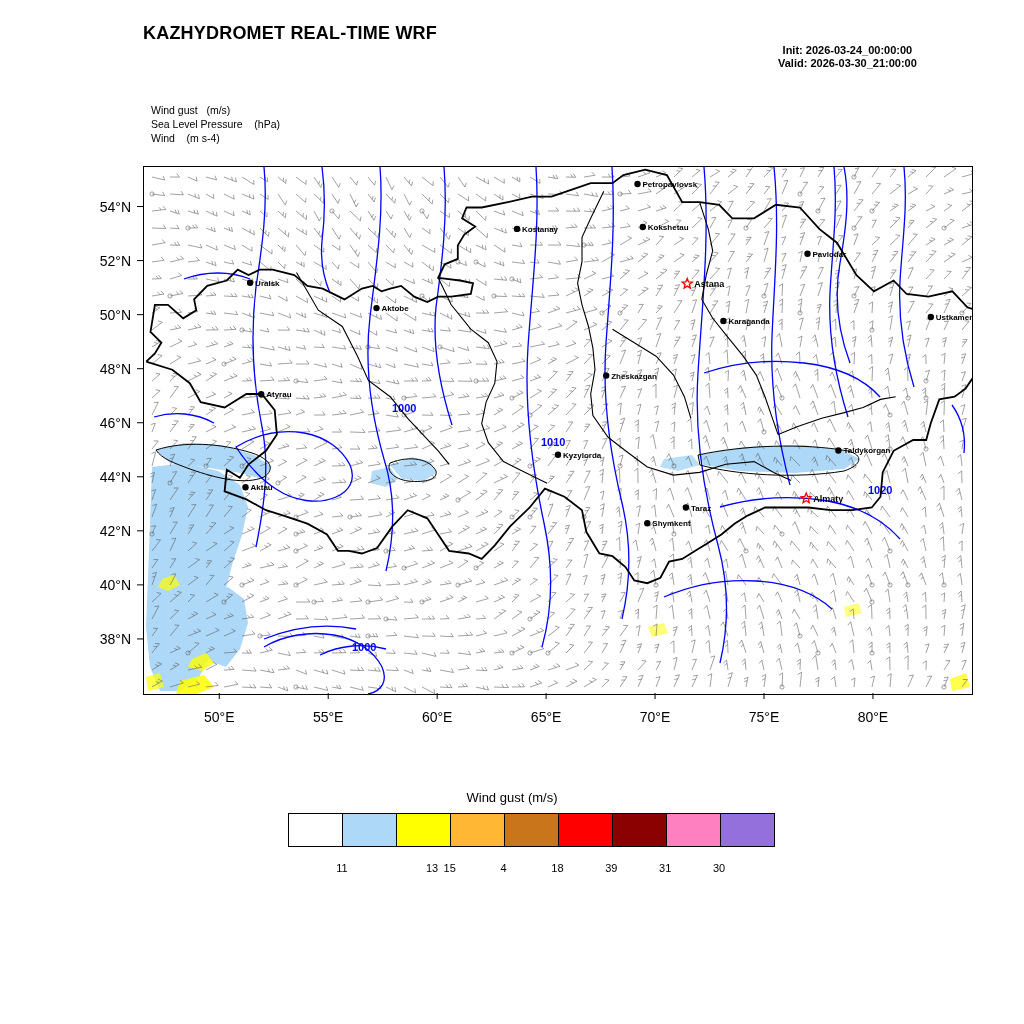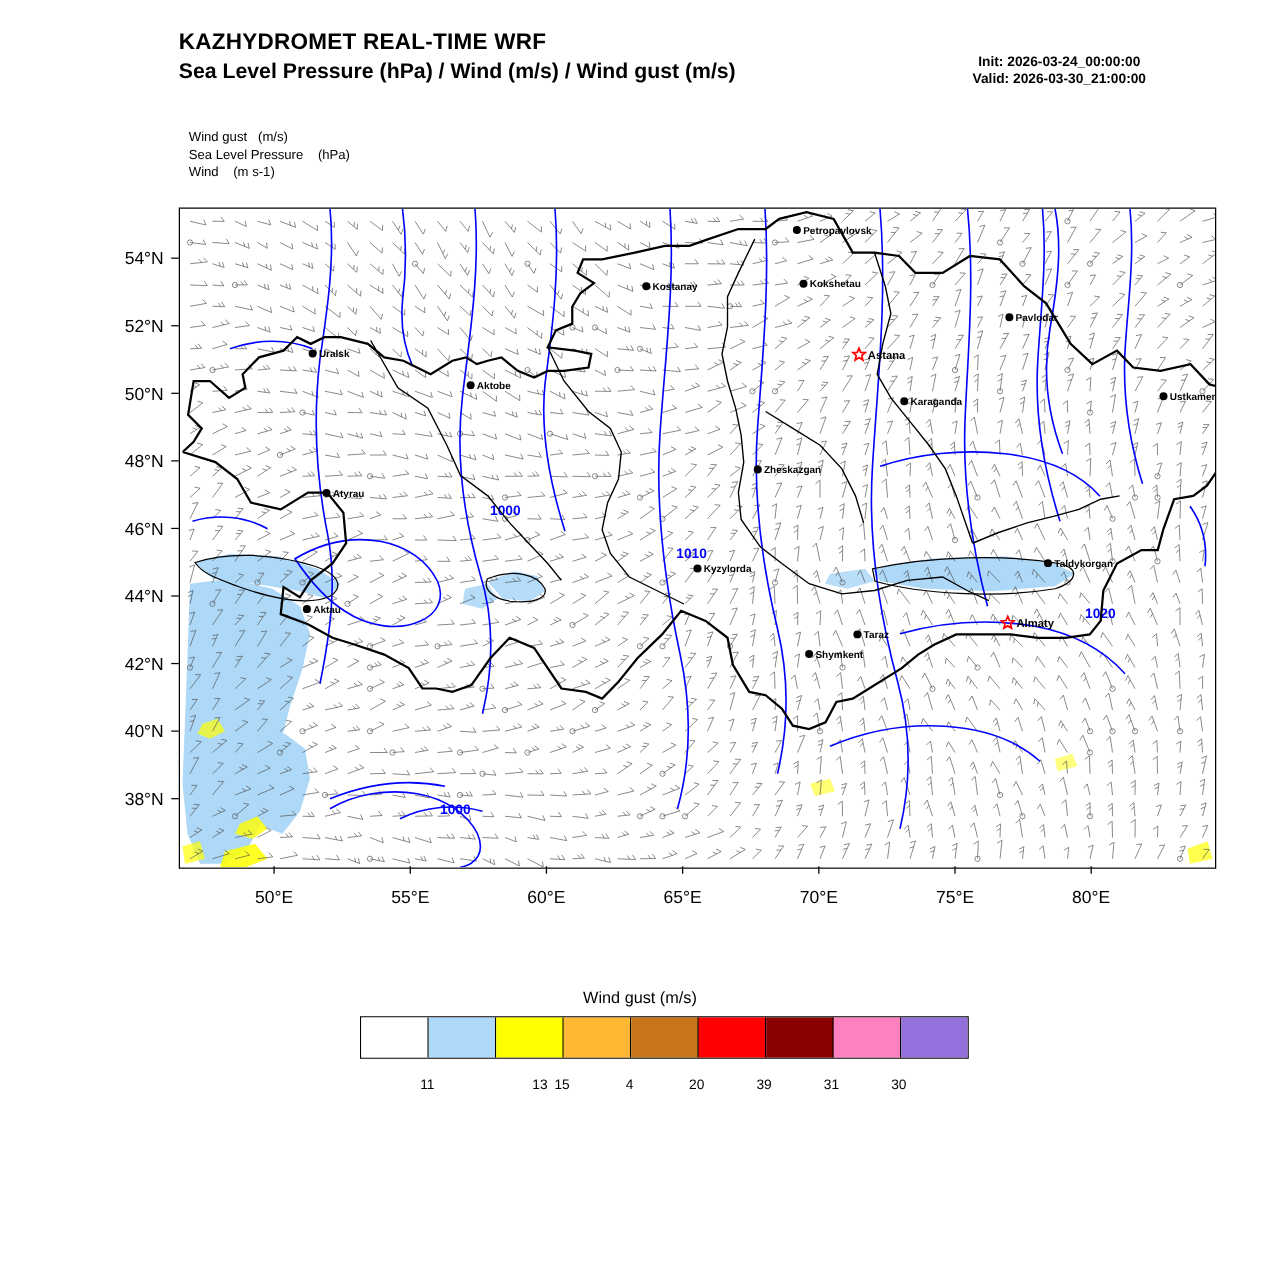--- a/index.html
+++ b/index.html
@@ -115,32 +115,31 @@
   text { font-family: "Liberation Sans", sans-serif; }
   .city-label { font-size: 8px; font-weight: bold; fill: #000; }
   .cap-label { font-size: 9px; font-weight: bold; fill: #000; }
   .isobar-label { font-size: 11px; font-weight: bold; fill: #0000ff; }
 </style>
 </head>
 <body>
 
 <div class="abs" id="title-block">
   <div id="main-title">KAZHYDROMET REAL-TIME WRF</div>
-  <div id="sub-title">Sea Level Pressure  (hPa) / Wind  (m/s) / Wind gust  (m/s)</div>
 </div>
 
 <div class="abs" id="init-block">
   <div>Init: 2026-03-24_00:00:00</div>
   <div>Valid: 2026-03-30_21:00:00</div>
 </div>
 
 <div class="abs" id="field-list">
   <div>Wind gust   (m/s)</div>
   <div>Sea Level Pressure    (hPa)</div>
-  <div>Wind    (m s-1)</div>
+  <div>Wind    (m s-4)</div>
 </div>
 
 <div class="abs" id="map-frame">
   <svg id="map-svg" width="828" height="527" viewBox="0 0 828 527" xmlns="http://www.w3.org/2000/svg">
     <defs>
       <clipPath id="mapclip">
           <rect x="0" y="0" width="828" height="527"></rect>
         </clipPath>
     </defs>
     <g clip-path="url(#mapclip)">
@@ -3851,17 +3850,17 @@
     <div style="background:#ff0000;border-right:1px solid #000;"></div>
     <div style="background:#8b0000;border-right:1px solid #000;"></div>
     <div style="background:#ff80c0;border-right:1px solid #000;"></div>
     <div style="background:#9370db;"></div>
   </div>
 <div class="abs" id="cbar-ticks">
     <span class="cbtick" style="left:53.9px;">11</span>
     <span class="cbtick" style="left:109px;margin-left:35px;">13</span>
     <span class="cbtick" style="left:161.7px;">15</span>
     <span class="cbtick" style="left:215.6px;">4</span>
-    <span class="cbtick" style="left:269.4px;">20</span>
+    <span class="cbtick" style="left:269.4px;">18</span>
     <span class="cbtick" style="left:323.3px;">39</span>
     <span class="cbtick" style="left:377.2px;">31</span>
     <span class="cbtick" style="left:431.1px;">30</span>
   </div>
 
 </body></html>

